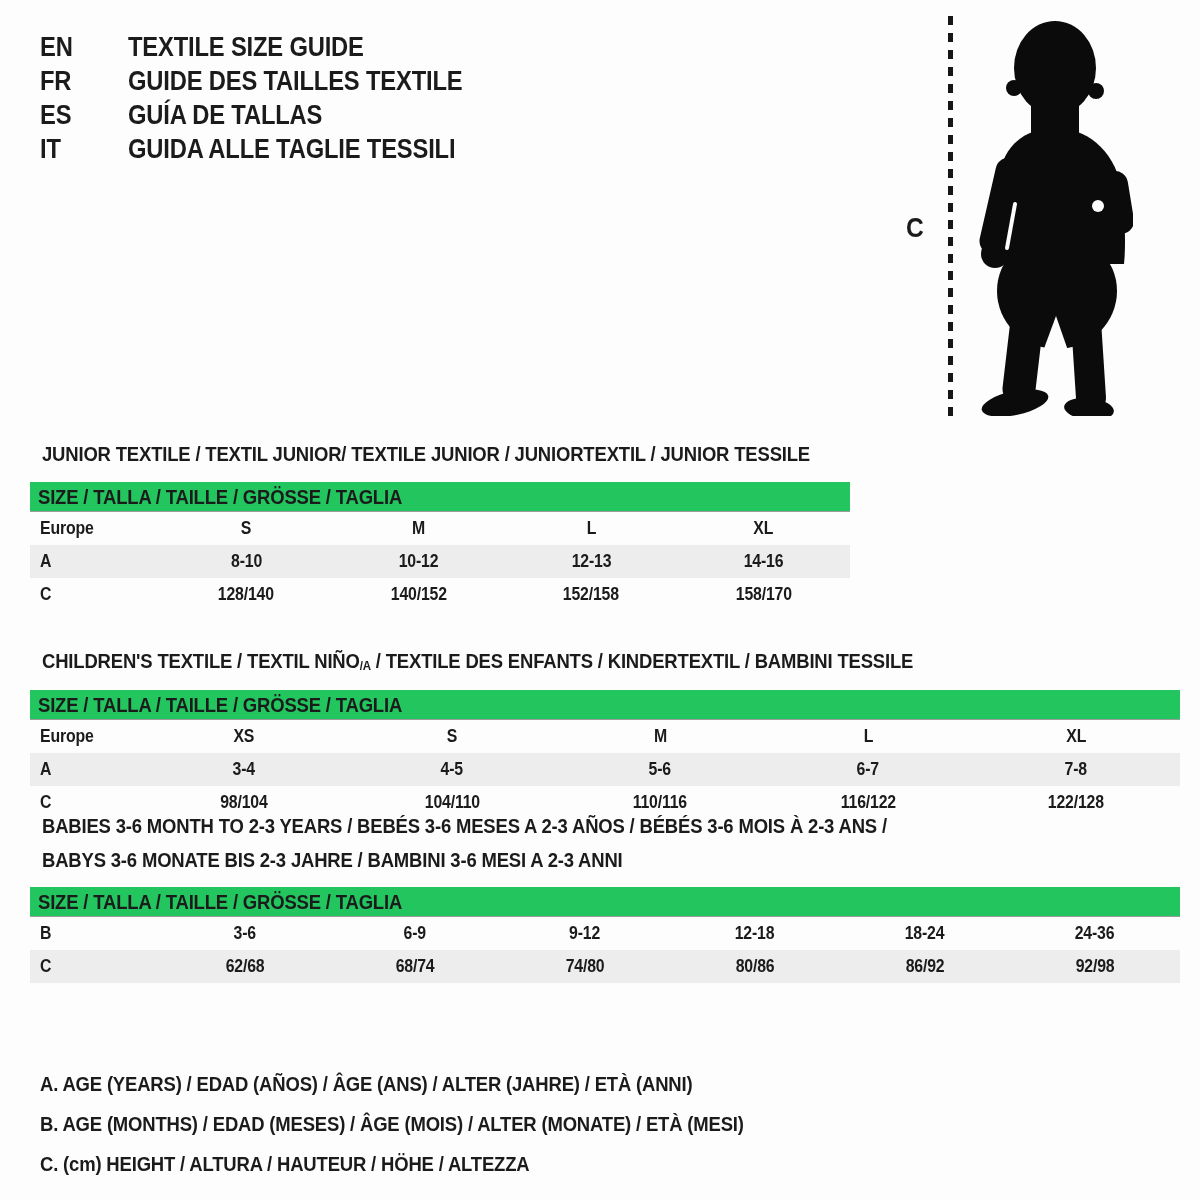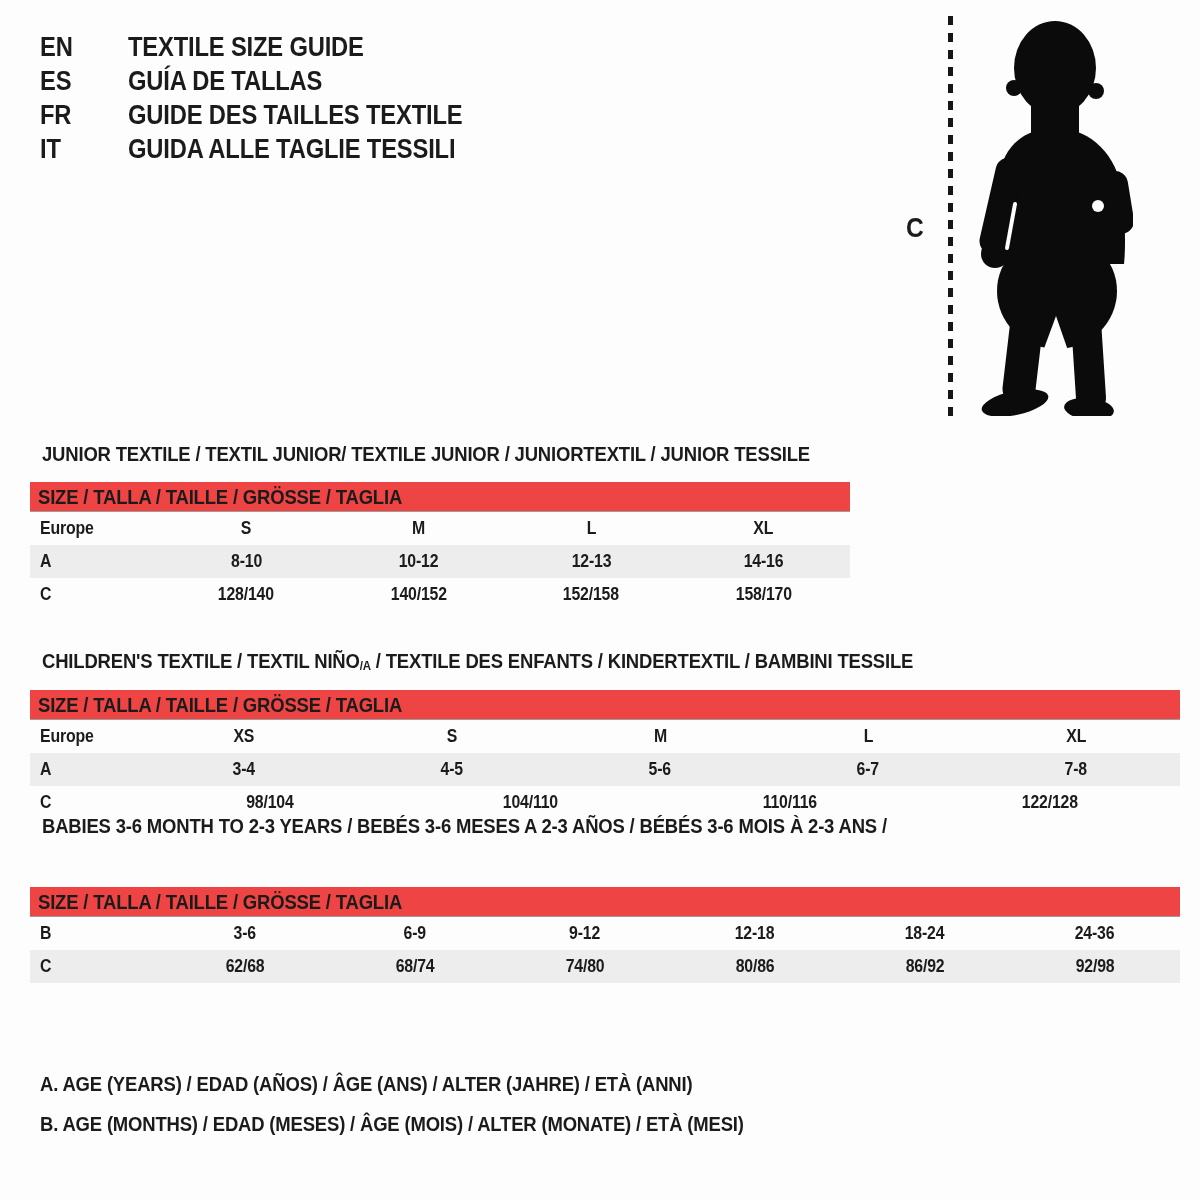--- a/index.html
+++ b/index.html
@@ -32,21 +32,21 @@
 
   .size-table { position:absolute; left:0; }
   .sec1 { top:437px; width:820px; }
   .sec1 .size-table { top:45px; width:820px; --labw:120px; }
   .sec2 { top:644px; width:1150px; }
   .sec2 .size-table { top:46px; width:1150px; --labw:100px; }
   .sec3 { top:809px; width:1150px; }
   .sec3 .size-table { top:78px; width:1150px; --labw:120px; }
 
   .bar {
-    height:29px; background:#ef4444; border-bottom:1px solid #9c9c9c;
+    height:29px; background:#22c55e; border-bottom:1px solid #9c9c9c;
     display:flex; align-items:center; padding-left:8px; font-size:21px;
   }
   .trow { display:flex; height:33px; font-size:18px; }
   .trow.shade { background:#ededed; }
   .tcell { flex:1; display:flex; align-items:center; justify-content:center; }
   .tcell .cond { transform-origin:50% 50%; }
   .tcell.label { flex:0 0 var(--labw); justify-content:flex-start; padding-left:10px; }
   .tcell.label .cond { transform-origin:0 50%; }
 
   
@@ -57,26 +57,26 @@
 <body>
 
 <div class="canvas">
 
   <div class="languages">
       <div class="lang-row">
         <span class="lang-code"><span class="cond">EN</span></span>
         <span class="cond">TEXTILE SIZE GUIDE</span>
       </div>
       <div class="lang-row">
+        <span class="lang-code"><span class="cond">FR</span></span>
+        <span class="cond">GUIDE DES TAILLES TEXTILE</span>
+      </div>
+      <div class="lang-row">
         <span class="lang-code"><span class="cond">ES</span></span>
         <span class="cond">GUÍA DE TALLAS</span>
-      </div>
-      <div class="lang-row">
-        <span class="lang-code"><span class="cond">FR</span></span>
-        <span class="cond">GUIDE DES TAILLES TEXTILE</span>
       </div>
       <div class="lang-row">
         <span class="lang-code"><span class="cond">IT</span></span>
         <span class="cond">GUIDA ALLE TAGLIE TESSILI</span>
       </div>
     </div>
 
   <div class="measure-line"></div>
   <div class="measure-label">
     <span class="cond">C</span>
@@ -223,29 +223,33 @@
           <div class="tcell">
             <span class="cond">98/104</span>
           </div>
           <div class="tcell">
             <span class="cond">104/110</span>
           </div>
           <div class="tcell">
             <span class="cond">110/116</span>
           </div>
           <div class="tcell">
+            <span class="cond">116/122</span>
+          </div>
+          <div class="tcell">
             <span class="cond">122/128</span>
           </div>
         </div>
       </div>
   </section>
 
   <section class="sec sec3">
     <div class="sec-title">
         <div class="title-line"><span class="cond"><span>BABIES 3-6 MONTH TO 2-3 YEARS / BEBÉS 3-6 MESES A 2-3 AÑOS / BÉBÉS 3-6 MOIS À 2-3 ANS /</span></span></div>
+        <div class="title-line"><span class="cond"><span>BABYS 3-6 MONATE BIS 2-3 JAHRE / BAMBINI 3-6 MESI A 2-3 ANNI</span></span></div>
       </div>
     <div class="size-table" style="position:absolute;">
         <div class="bar">
           <span class="cond">SIZE / TALLA / TAILLE / GRÖSSE / TAGLIA</span>
         </div>
         <div class="trow">
           <div class="tcell label">
             <span class="cond">B</span>
           </div>
           <div class="tcell">
@@ -293,15 +297,18 @@
       </div>
   </section>
 
   <div class="notes">
       <div class="note-line">
         <span class="cond">A. AGE (YEARS) / EDAD (AÑOS) / ÂGE (ANS) / ALTER (JAHRE) / ETÀ (ANNI)</span>
       </div>
       <div class="note-line">
         <span class="cond">B. AGE (MONTHS) / EDAD (MESES) / ÂGE (MOIS) / ALTER (MONATE) / ETÀ (MESI)</span>
       </div>
+      <div class="note-line">
+        <span class="cond">C. (cm) HEIGHT / ALTURA / HAUTEUR / HÖHE / ALTEZZA</span>
+      </div>
     </div>
 
 </div>
 
 </body></html>

